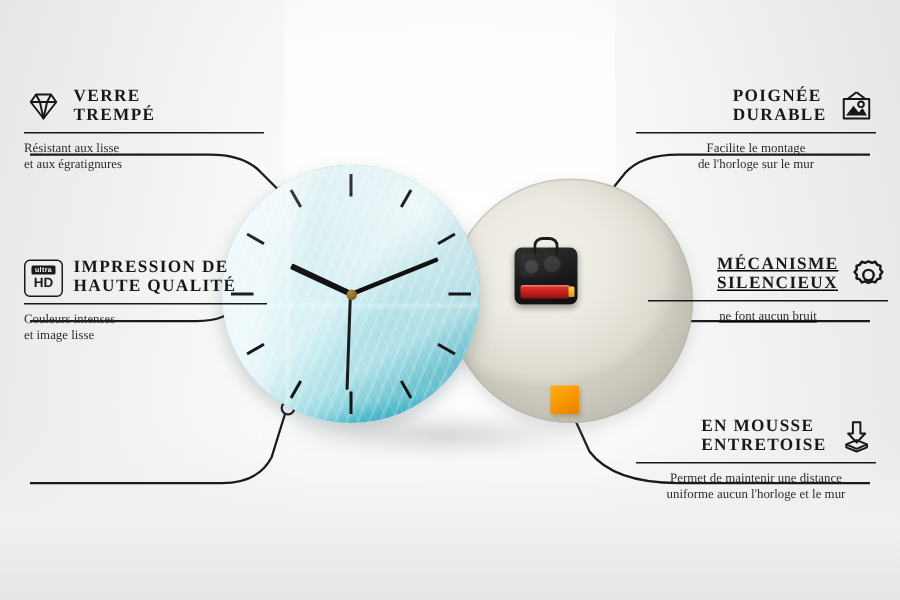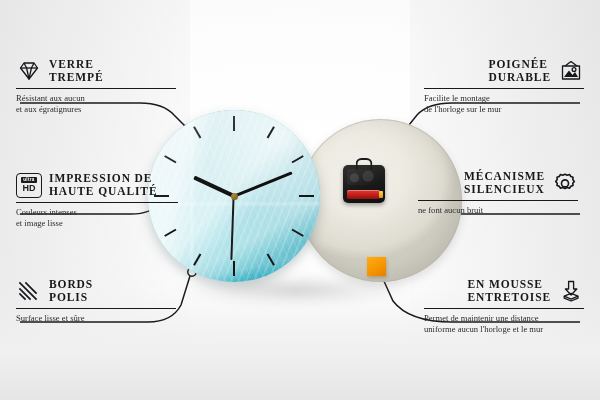--- a/index.html
+++ b/index.html
@@ -138,28 +138,28 @@
     line-height:13px;text-transform:uppercase;
   }
   .feat .rule{height:1.4px;background:#17191b;margin:4px 0 4px 0;}
   .feat .sub{
     font-family:"Liberation Serif",serif;
     font-size:8.6px;color:#2a2c2e;line-height:11px;
   }
   .feat.left .head{justify-content:flex-start;}
   .feat.left .sub{text-align:left;}
   .feat.right .head{justify-content:flex-end;}
-  .feat.right .sub{text-align:left;}
+  .feat.right .sub{text-align:center;}
   .ico{width:26px;height:24px;flex:0 0 26px;display:block;}
 
   #f-verre{left:16px;top:58px;width:160px;}
   #f-impression{left:16px;top:172px;width:162px;}
   #f-bords{left:16px;top:278px;width:160px;}
   #f-poignee{left:424px;top:58px;width:160px;}
-  #f-mecanisme{left:418px;top:170px;width:160px;}
+  #f-mecanisme{left:432px;top:170px;width:160px;text-decoration:underline;}
   #f-entretoise{left:424px;top:278px;width:160px;}
 
   .hd-badge{
     width:24px;height:23px;border:1.6px solid #1a1a1a;border-radius:4px;
     display:flex;flex-direction:column;align-items:center;justify-content:center;
     line-height:1;flex:0 0 24px;
   }
   .hd-badge .u{font-size:4.6px;font-weight:700;letter-spacing:.3px;color:#1a1a1a;
     font-family:"Liberation Sans",sans-serif;background:#1a1a1a;color:#fff;padding:.5px 2px;border-radius:1px;}
   .hd-badge .h{font-size:9px;font-weight:700;color:#1a1a1a;font-family:"Liberation Sans",sans-serif;margin-top:1px;}
@@ -240,21 +240,21 @@
           <path d="M8 4 L10.6 9 L13 20 L15.4 9 L18 4"></path>
         </g>
       </svg>
       <div>
         <div class="ttl">VERRE</div>
         <div class="ttl">TREMPÉ</div>
       </div>
     </div>
     <div class="rule"></div>
     <div class="sub">
-      <div>Résistant aux aucun</div>
+      <div>Résistant aux lisse</div>
       <div>et aux égratignures</div>
     </div>
   </div>
 
   <div class="feat left" id="f-impression">
     <div class="head">
       <div class="hd-badge">
         <span class="u">ultra</span>
         <span class="h">HD</span>
       </div>
@@ -263,41 +263,20 @@
         <div class="ttl">HAUTE QUALITÉ</div>
       </div>
     </div>
     <div class="rule"></div>
     <div class="sub">
       <div>Couleurs intenses</div>
       <div>et image lisse</div>
     </div>
   </div>
 
-  <div class="feat left" id="f-bords">
-    <div class="head">
-      <svg class="ico" viewBox="0 0 26 24">
-        <g stroke="#14161a" stroke-width="1.7" stroke-linecap="square">
-          <path d="M4 4 L20 20"></path>
-          <path d="M4 10 L14 20"></path>
-          <path d="M4 15 L9 20"></path>
-          <path d="M10 4 L20 14"></path>
-        </g>
-      </svg>
-      <div>
-        <div class="ttl">BORDS</div>
-        <div class="ttl">POLIS</div>
-      </div>
-    </div>
-    <div class="rule"></div>
-    <div class="sub">
-      <div>Surface lisse et sûre</div>
-      <div></div>
-    </div>
-  </div>
 
   <div class="feat right" id="f-poignee">
     <div class="head">
       <div>
         <div class="ttl">POIGNÉE</div>
         <div class="ttl">DURABLE</div>
       </div>
       <svg class="ico" viewBox="0 0 26 24">
         <g fill="none" stroke="#14161a" stroke-width="1.3" stroke-linejoin="round">
           <path d="M13 2.5 L7 7 M13 2.5 L19 7"></path>

